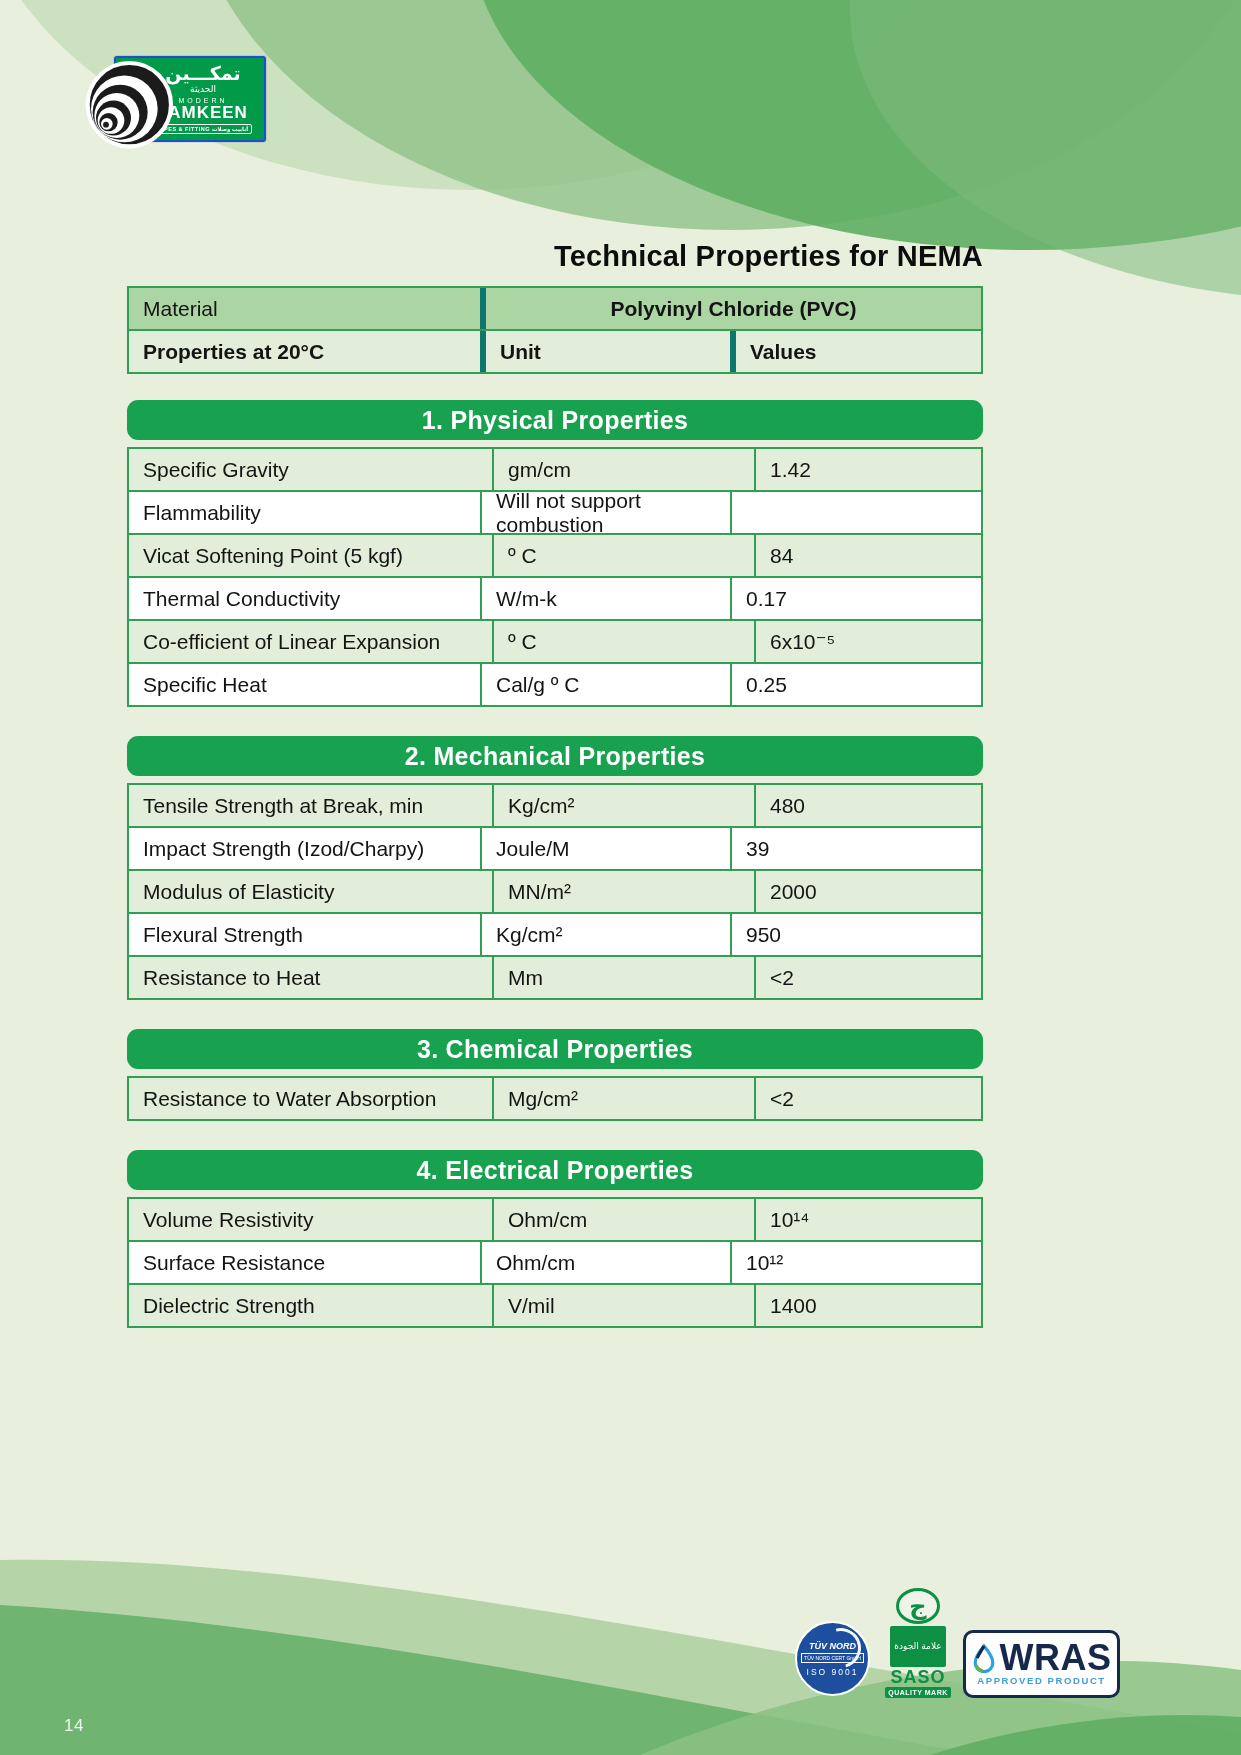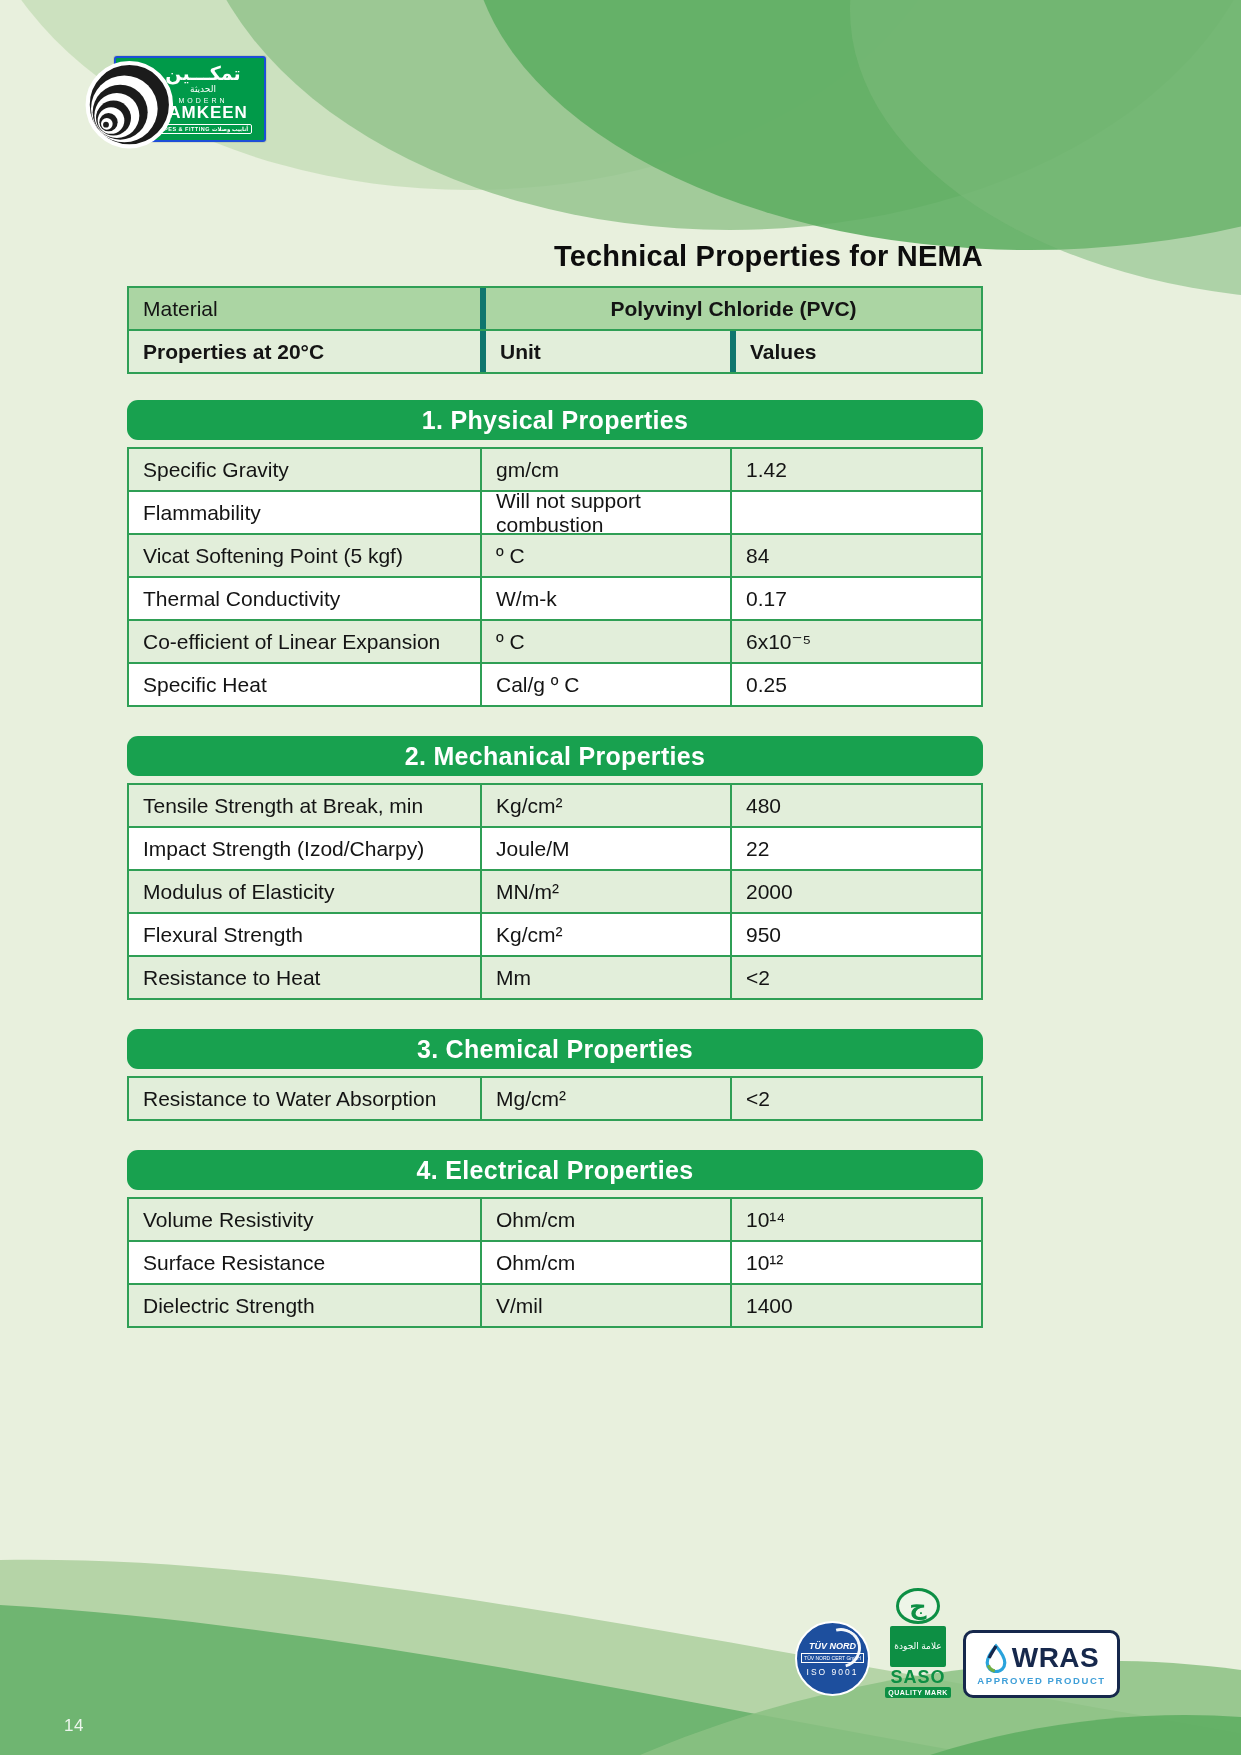--- a/index.html
+++ b/index.html
@@ -56,21 +56,21 @@
     color:#fff;font-size:25px;font-weight:bold;letter-spacing:.3px;
   }
   .section-bar.first{margin-top:26px;}
 
   
   .stable{margin-top:7px;border:2px solid #2f9f55;}
   .trow{display:grid;grid-template-columns:351px 250px 1fr;}
   .trow + .trow{border-top:2px solid #2f9f55;}
   .trow .c{height:41px;display:flex;align-items:center;padding-left:14px;font-size:21px;}
   .trow .c + .c{border-left:2px solid #2f9f55;}
-  .g{background:#e2eeda;}
+  .g{background:#e2eeda;gap:12px;}
   .w{background:#ffffff;}
   .small-unit{font-size:17.5px;}
 
   
   .badges{position:absolute;left:0;top:0;width:100%;height:100%;z-index:2;pointer-events:none;}
   .tuv{
     position:absolute;left:795px;top:1621px;width:75px;height:75px;border-radius:50%;
     background:#1d4f9e;border:2px solid #fff;box-sizing:border-box;
     display:flex;flex-direction:column;align-items:center;justify-content:center;
     color:#fff;text-align:center;overflow:hidden;
@@ -103,21 +103,21 @@
     background:#0d8f44;color:#fff;font-size:7px;font-weight:bold;
     padding:2px 3px;border-radius:2px;letter-spacing:.5px;white-space:nowrap;
   }
 
   .wras{
     position:absolute;left:963px;top:1630px;width:157px;height:68px;box-sizing:border-box;
     background:#fff;border:3px solid #16284c;border-radius:10px;
     display:flex;flex-direction:column;align-items:center;justify-content:center;
   }
   .wras-top{display:flex;align-items:center;gap:4px;}
-  .wras-name{font-size:28px;font-weight:bold;color:#16284c;letter-spacing:.5px;line-height:27px;}
+  .wras-name{font-size:36px;font-weight:bold;color:#16284c;letter-spacing:.5px;line-height:27px;}
   .wras-sub{font-size:9.5px;font-weight:bold;color:#3f9fd8;letter-spacing:1.6px;margin-top:2px;}
 
   .pagenum{
     position:absolute;left:64px;top:1716px;z-index:3;
     color:rgba(255,255,255,.88);font-size:17px;letter-spacing:.5px;
   }
 </style>
 </head>
 <body>
 
@@ -214,21 +214,21 @@
     <div class="section-bar">2. Mechanical Properties</div>
     <div class="stable">
       <div class="trow g">
         <div class="c">Tensile Strength at Break, min</div>
         <div class="c">Kg/cm²</div>
         <div class="c">480</div>
       </div>
       <div class="trow w">
         <div class="c">Impact Strength (Izod/Charpy)</div>
         <div class="c">Joule/M</div>
-        <div class="c">22</div>
+        <div class="c">39</div>
       </div>
       <div class="trow g">
         <div class="c">Modulus of Elasticity</div>
         <div class="c">MN/m²</div>
         <div class="c">2000</div>
       </div>
       <div class="trow w">
         <div class="c">Flexural Strength</div>
         <div class="c">Kg/cm²</div>
         <div class="c">950</div>

